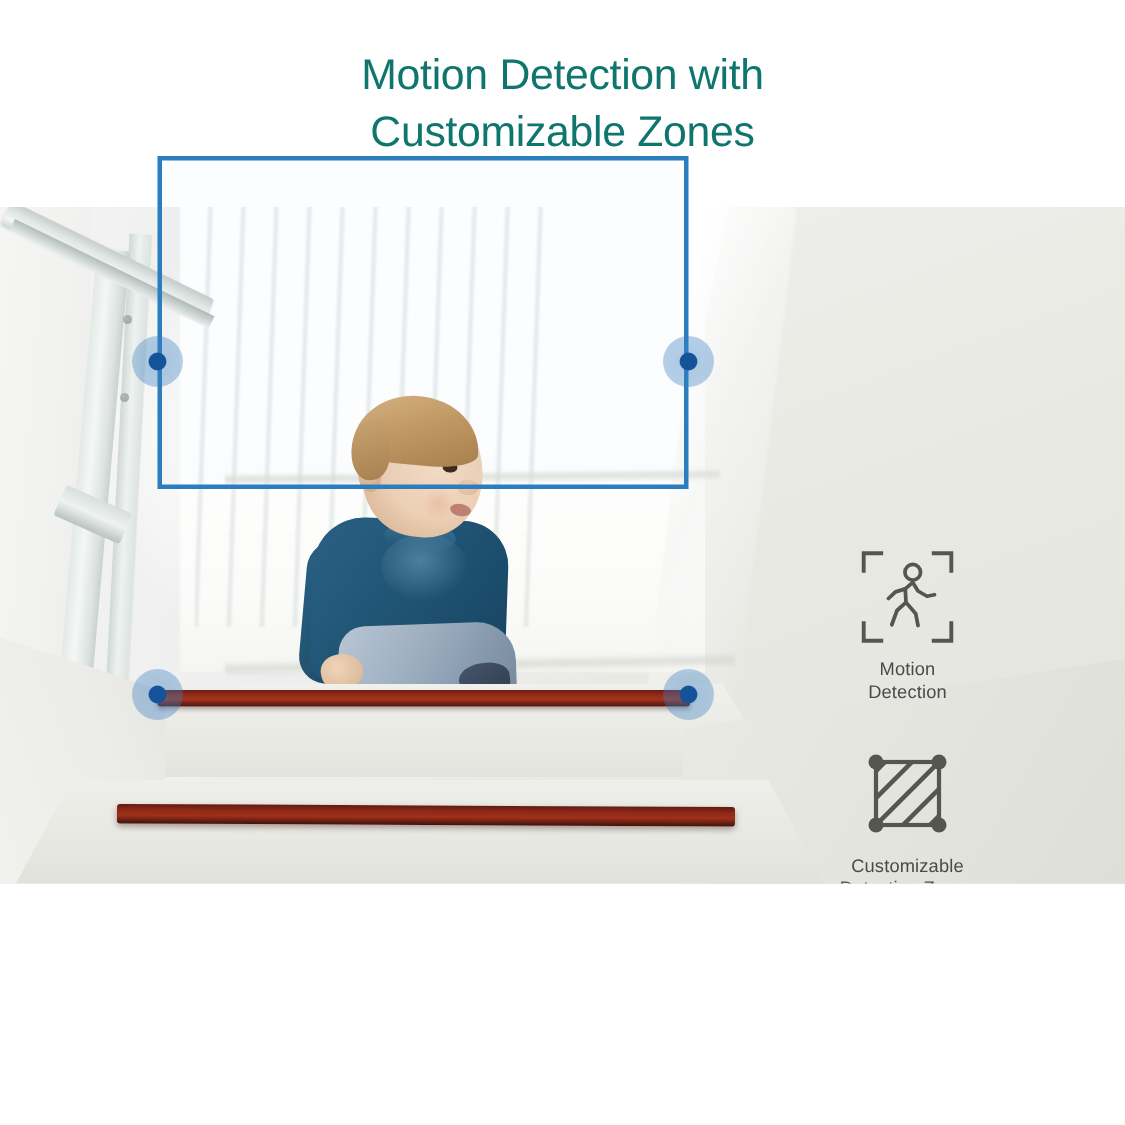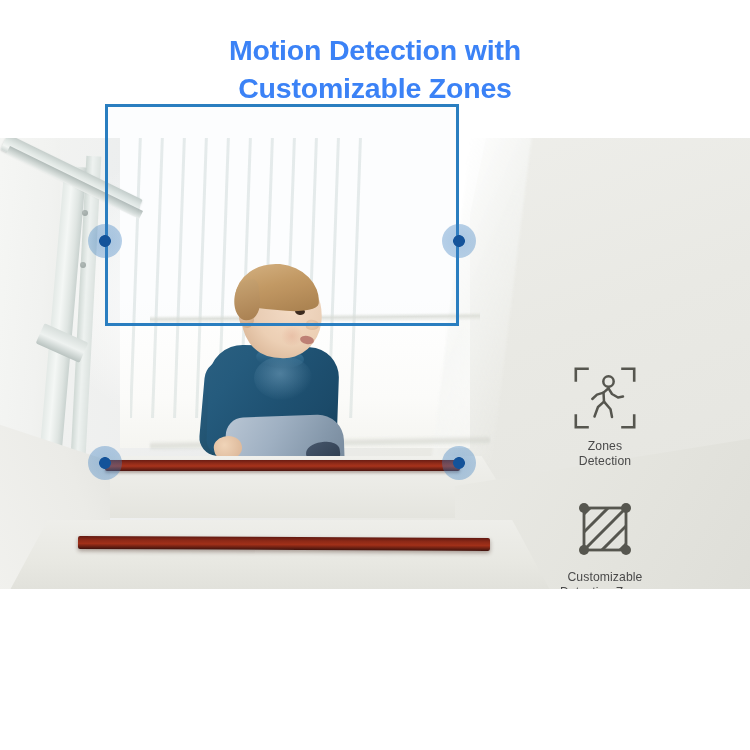--- a/index.html
+++ b/index.html
@@ -32,22 +32,22 @@
     height: 138px;
     background: #ffffff;
     display: flex;
     flex-direction: column;
     align-items: center;
     justify-content: center;
   }
   .header-title {
     font-size: 28.5px;
     line-height: 38px;
-    color: #3b82f6;
-    font-weight: 700;
+    color: #0f766e;
+    font-weight: 400;
     letter-spacing: -0.2px;
     text-align: center;
     white-space: pre-line;
   }
 
   
   .photo {
     position: absolute;
     left: 0;
     top: 138px;
@@ -532,21 +532,21 @@
             <path d="M14.5 61.2 H2.8 V49.5"></path>
           </g>
           <g fill="none" stroke="#56564f" stroke-width="2.5" stroke-linecap="round" stroke-linejoin="round">
             <circle cx="35.5" cy="15.5" r="5.2"></circle>
             <path d="M35.5 22.3 L30.5 26.6 L24.0 28.6 L19.3 33.0"></path>
             <path d="M35.5 22.3 L39.0 28.0 L45.0 31.5 L50.0 30.5"></path>
             <path d="M30.5 26.6 L31.0 35.6 L37.5 43.2 L39.0 51.0"></path>
             <path d="M31.0 35.6 L25.0 41.0 L21.5 50.5"></path>
           </g>
         </svg>
-        <div class="feature-label">Zones
+        <div class="feature-label">Motion
 Detection</div>
       </div>
 
       <div class="feature">
         <svg class="feature-icon" viewBox="0 0 64 64">
           <defs>
             <clipPath id="zoneClip">
               <rect x="11" y="11" width="42" height="42"></rect>
             </clipPath>
           </defs>

